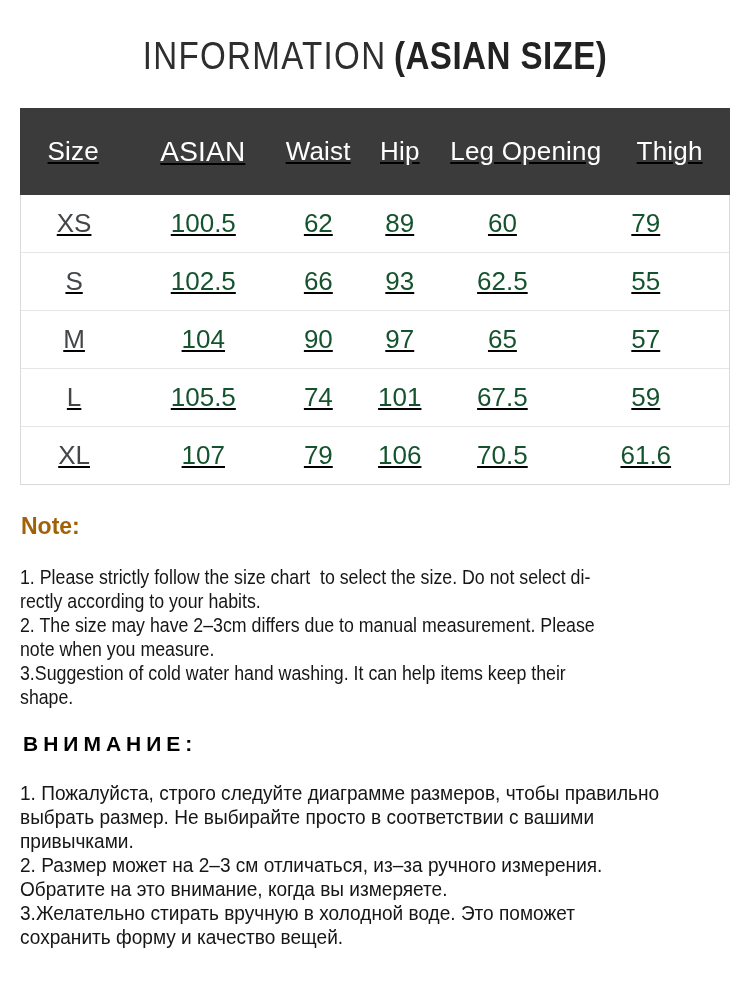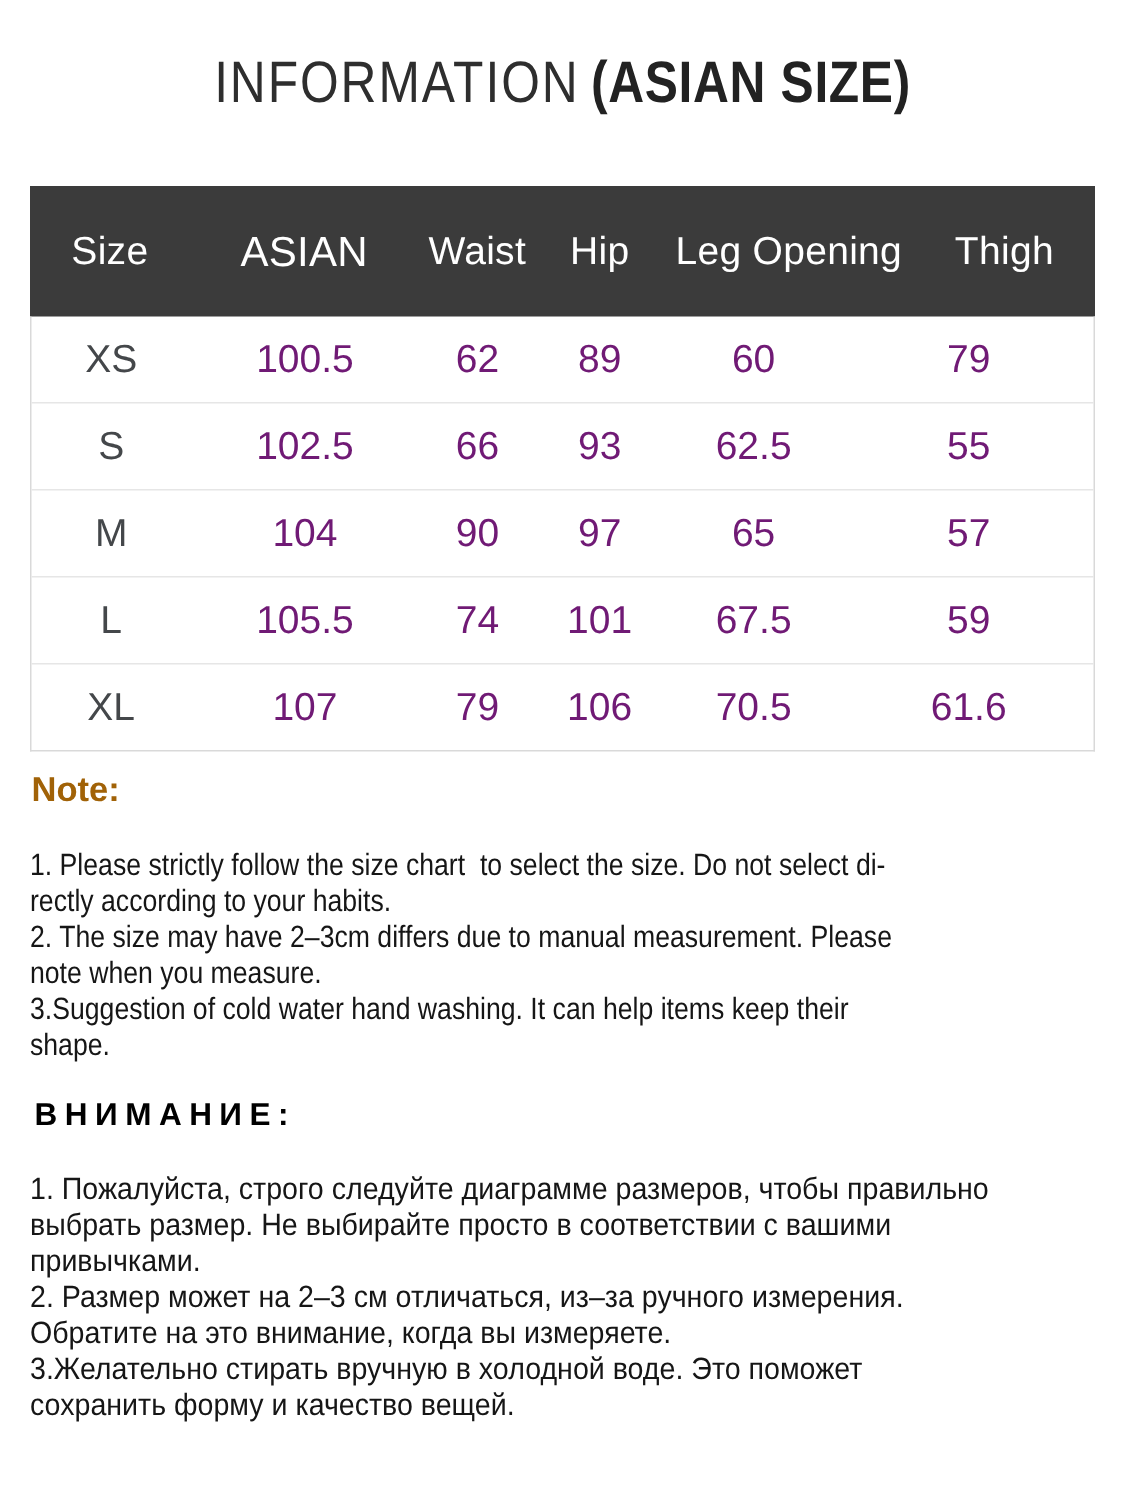--- a/index.html
+++ b/index.html
@@ -42,22 +42,23 @@
     font-size: 39px;
     font-weight: 700;
     color: #222222;
     letter-spacing: 0.5px;
   }
 
   
   .size-table {
     position: absolute;
     left: 20px;
-    top: 124px;
+    top: 108px;
     width: 710px;
+    text-decoration: underline;
   }
   .thead {
     display: flex;
     align-items: center;
     height: 87px;
     background: #3b3b3b;
     color: #ffffff;
   }
   .th {
     text-align: center;
@@ -72,21 +73,21 @@
   }
   .tr {
     display: flex;
     align-items: center;
     height: 57px;
   }
   .tr + .tr { border-top: 1px solid #e6e6e6; }
   .td {
     text-align: center;
     font-size: 26px;
-    color: #701a75;
+    color: #14532d;
   }
   .td.size-col { color: #44474a; }
 
   .c0 { width: 15%; }
   .c1 { width: 21.5%; }
   .c2 { width: 11%; }
   .c3 { width: 12%; }
   .c4 { width: 17%; }
   .c5 { width: 23.5%; }
 

